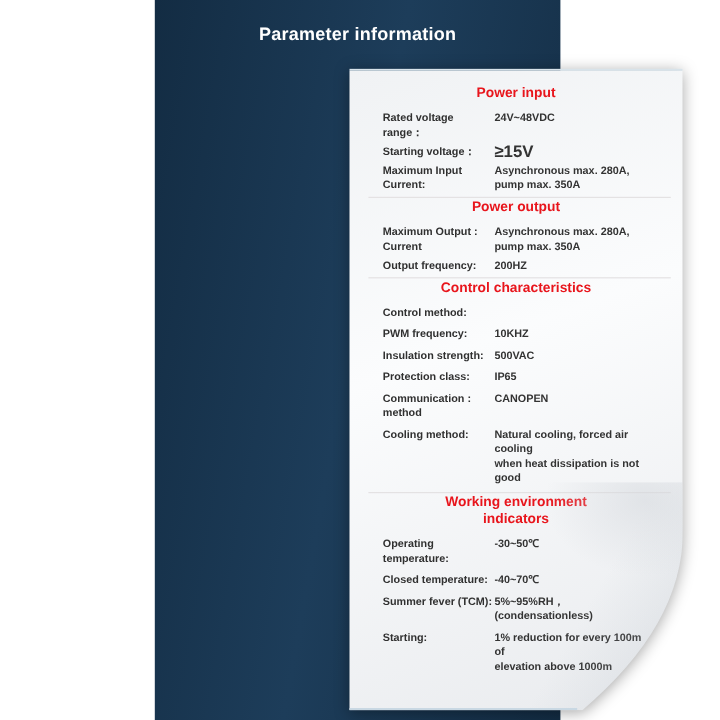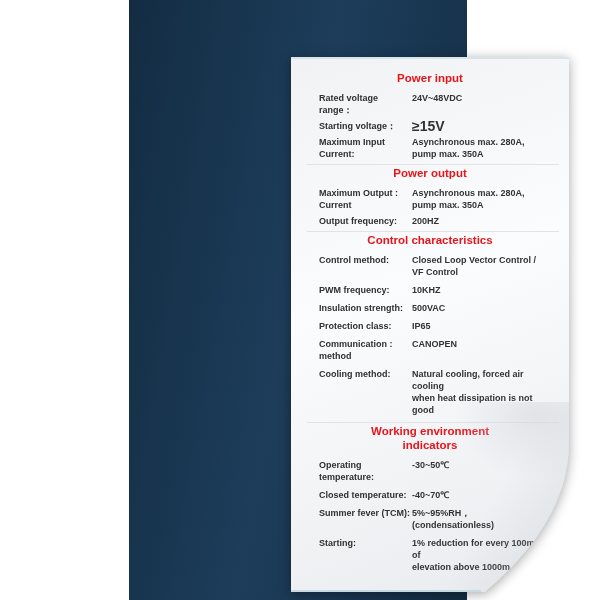--- a/index.html
+++ b/index.html
@@ -42,20 +42,21 @@
          color: #303030; white-space: pre-line; }
   .val { flex: 1; font-size: 9px; font-weight: bold; line-height: 12px;
          color: #333333; white-space: pre-line; }
   .val.big { font-size: 14px; }
 </style>
 </head>
 <body>
 
 <div class="stage">
   <div class="band">
+    <div class="band-title">Parameter information</div>
 
     <div class="paper-wrap">
       <div class="paper">
         <div class="content">
 
           <div class="sec sec-pin">
             <div class="sec-title">Power input</div>
             <div class="row">
               <div class="lbl">Rated voltage range：</div>
               <div class="val">24V~48VDC</div>
@@ -86,22 +87,20 @@
               <div class="val">200HZ</div>
             </div>
           </div>
 
           <div class="sep"></div>
 
           <div class="sec sec-ctl">
             <div class="sec-title">Control characteristics</div>
             <div class="row">
               <div class="lbl">Control method:</div>
-              <div class="val">Closed Loop Vector Control /
-VF Control</div>
             </div>
             <div class="row">
               <div class="lbl">PWM frequency:</div>
               <div class="val">10KHZ</div>
             </div>
             <div class="row">
               <div class="lbl">Insulation strength:</div>
               <div class="val">500VAC</div>
             </div>
             <div class="row">

